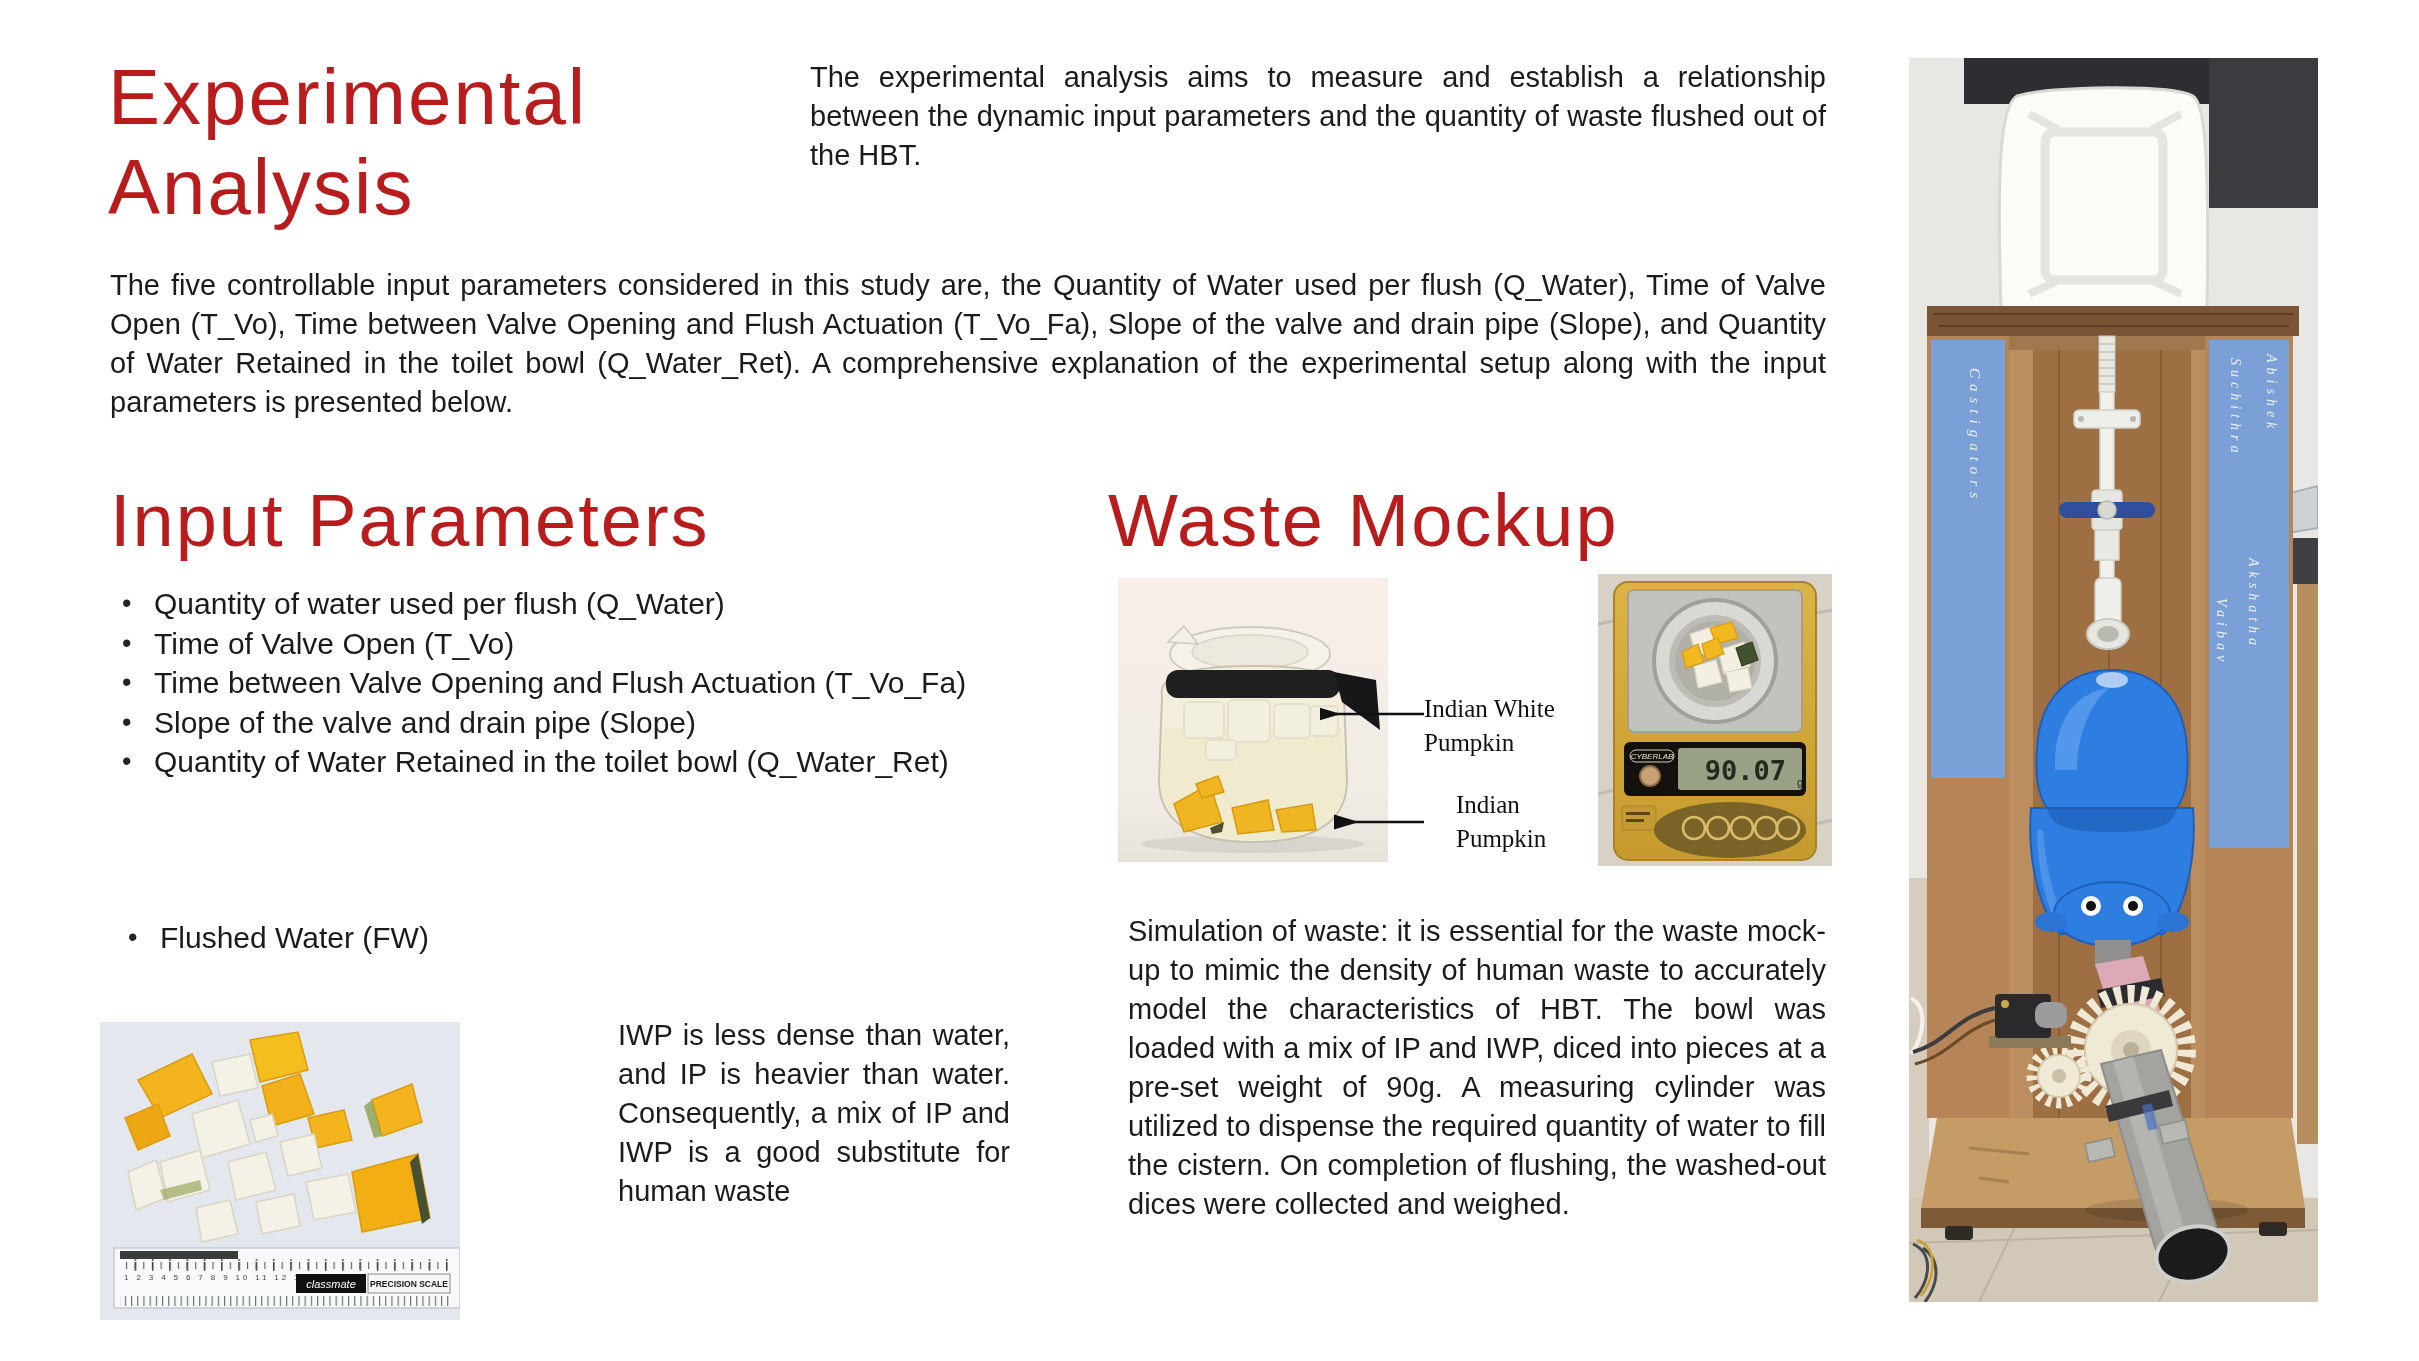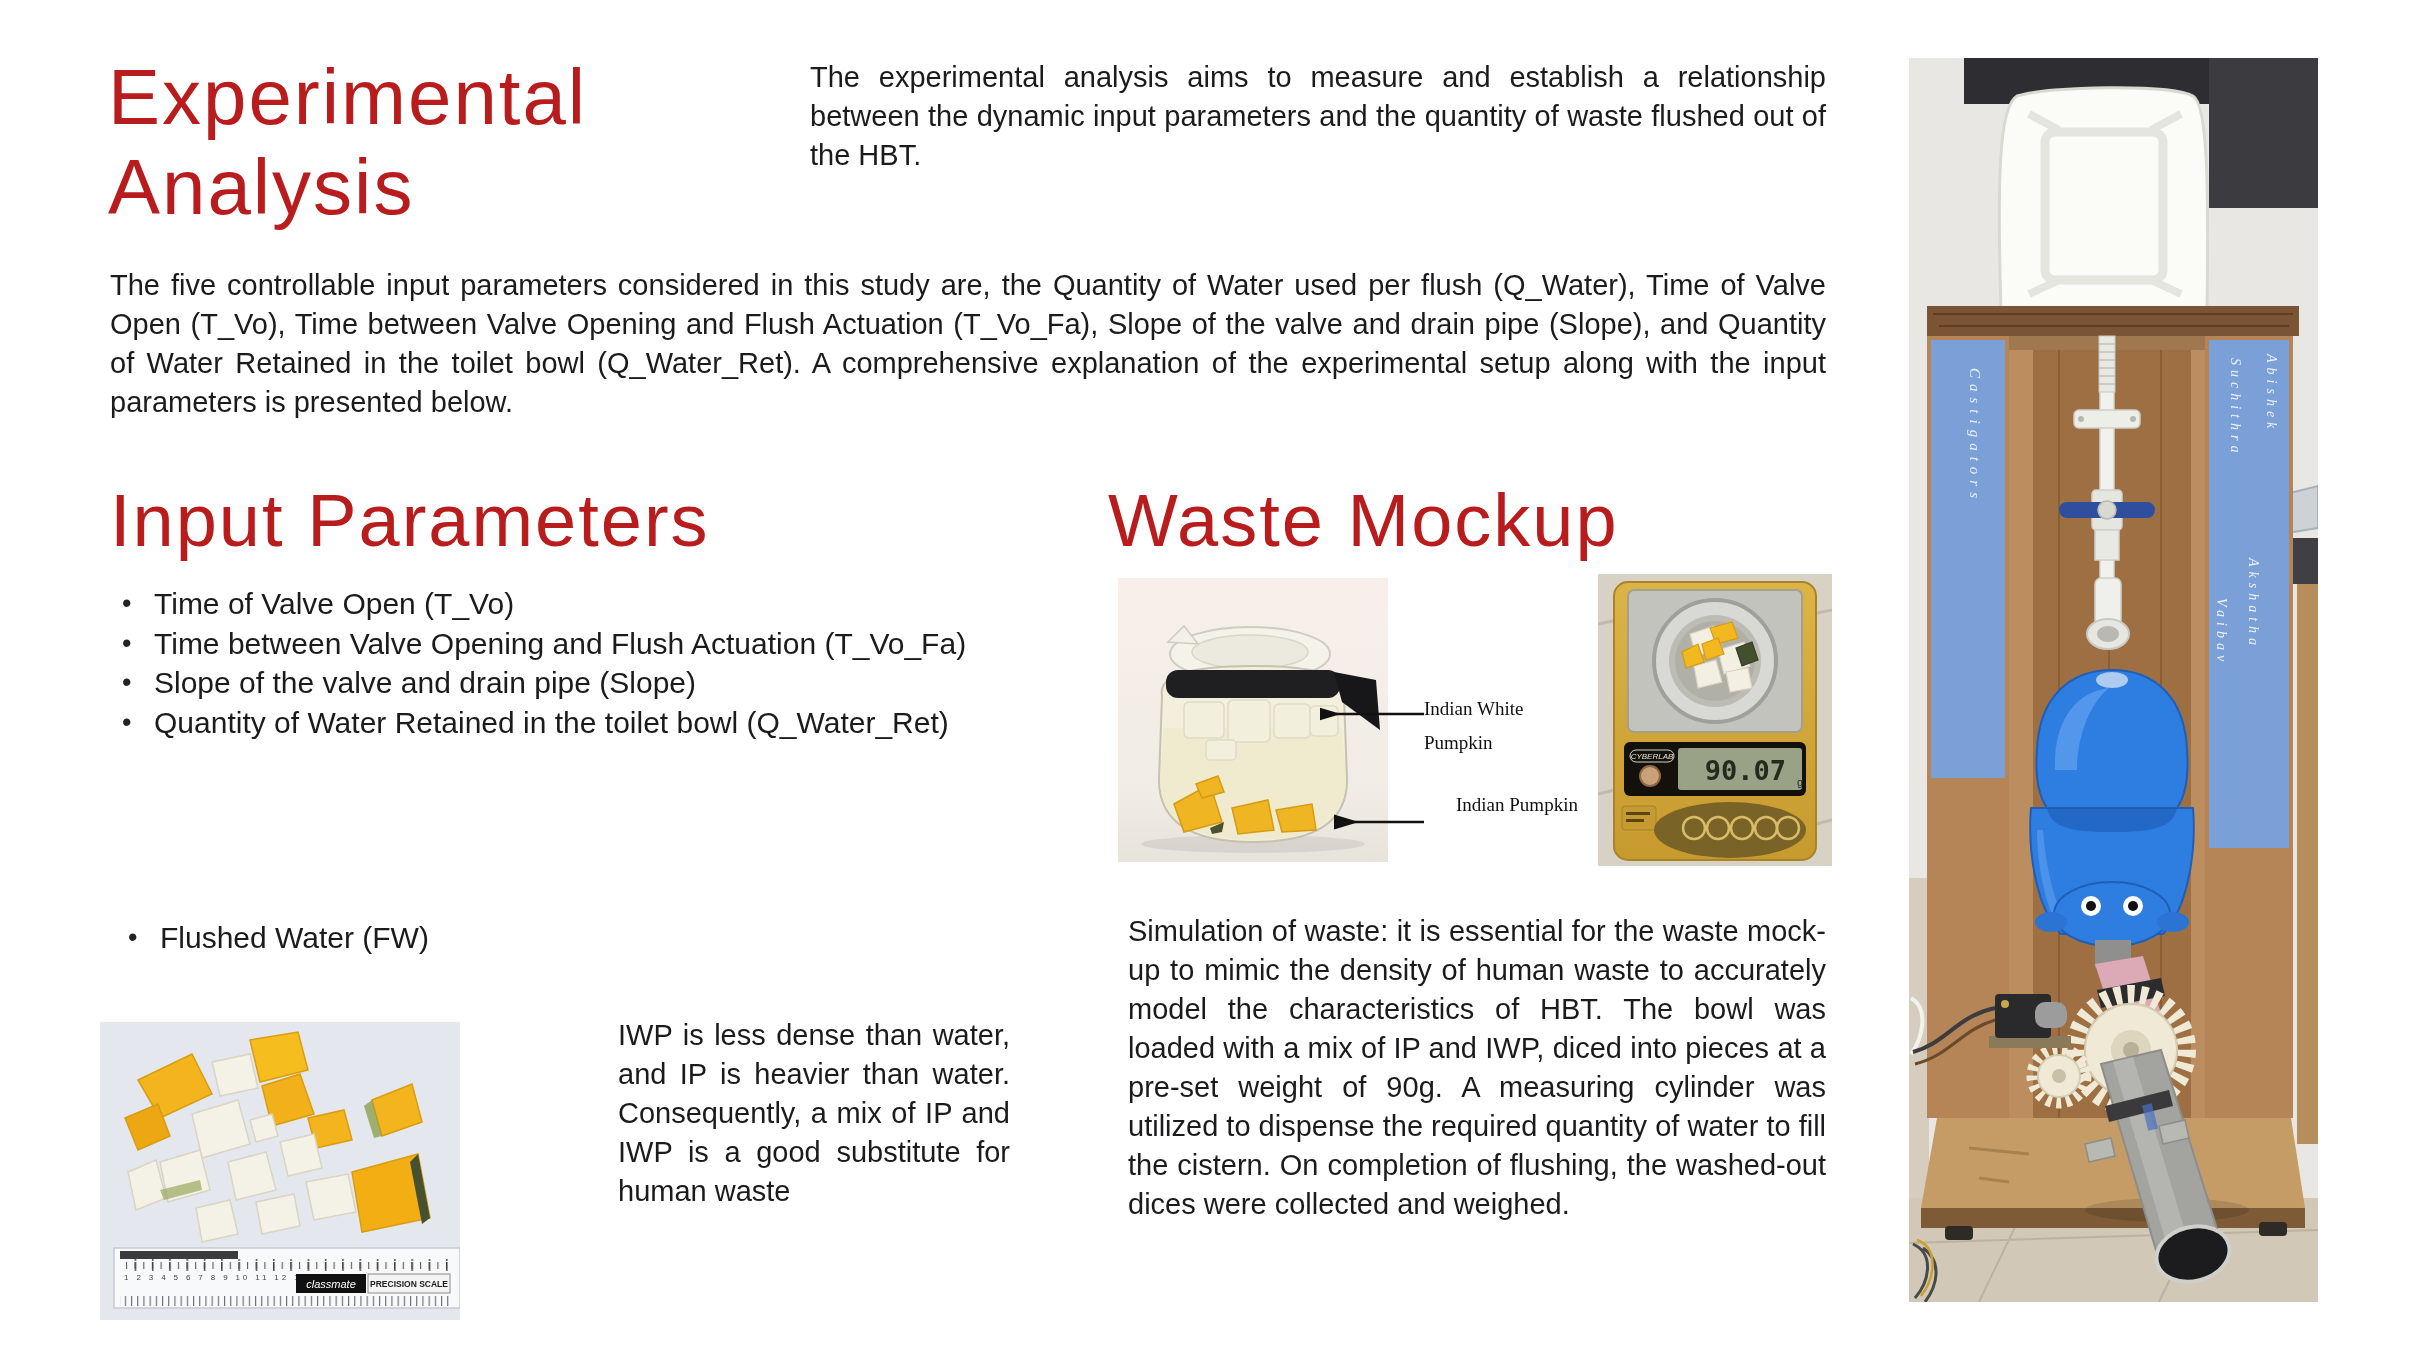--- a/index.html
+++ b/index.html
@@ -7,37 +7,38 @@
            font-family:"Liberation Sans", sans-serif; color:#1c1c1c; }
   .h-blue { position:absolute; color:#b91c1c; font-weight:400; letter-spacing:2px; line-height:1.16; }
   .page-title { left:108px; top:52px; width:640px; font-size:78px; }
   .sec-h { font-size:74px;margin-top:12px; }
   .body-text { position:absolute; font-size:29px; line-height:39px; text-align:justify; color:#1b1b1d; }
   .body-text.last-left { text-align-last:left; }
   ul.bullets { position:absolute; list-style:none; margin:0; padding:0; font-size:30px; line-height:39.5px; color:#1b1b1d; }
   ul.bullets li { position:relative; padding-left:42px; }
   ul.bullets li::before { content:"\2022"; position:absolute; left:10px; top:0; font-size:27px; color:#222; }
   .fig { position:absolute; }
-  .serif-label { position:absolute; font-family:"Liberation Serif", serif; font-size:19px; line-height:34px; color:#101010; }
+  .serif-label { position:absolute; font-family:"Liberation Serif", serif; font-size:25px; line-height:34px; color:#101010; }
   svg text { font-family:"Liberation Sans", sans-serif; }
   svg .hand { font-family:"Liberation Serif", serif; font-style:italic; }
 </style>
 </head>
 <body>
 
 <div class="slide">
 
   <div class="h-blue page-title">Experimental Analysis</div>
 
   <div class="body-text last-left" style="left:810px; top:58px; width:1016px;">The experimental analysis aims to measure and establish a relationship between the dynamic input parameters and the quantity of waste flushed out of the HBT.</div>
 
   <div class="body-text last-left" style="left:110px; top:266px; width:1716px;">The five controllable input parameters considered in this study are, the Quantity of Water used per flush (Q_Water), Time of Valve Open (T_Vo), Time between Valve Opening and Flush Actuation (T_Vo_Fa), Slope of the valve and drain pipe (Slope), and Quantity of Water Retained in the toilet bowl (Q_Water_Ret). A comprehensive explanation of the experimental setup along with the input parameters is presented below.</div>
 
   <div class="h-blue sec-h" style="left:110px; top:466px;">Input Parameters</div>
   <ul class="bullets" style="left:112px; top:584px; width:960px;">
+      <li>Quantity of water used per flush (Q_Water)</li>
       <li>Time of Valve Open (T_Vo)</li>
       <li>Time between Valve Opening and Flush Actuation (T_Vo_Fa)</li>
       <li>Slope of the valve and drain pipe (Slope)</li>
       <li>Quantity of Water Retained in the toilet bowl (Q_Water_Ret)</li>
     </ul>
 
   <div class="h-blue sec-h" style="left:1108px; top:466px;">Waste Mockup</div>
 
   <div class="fig" style="left:1118px; top:578px; width:270px; height:284px;">
     <svg width="270" height="284" viewBox="0 0 270 284">

